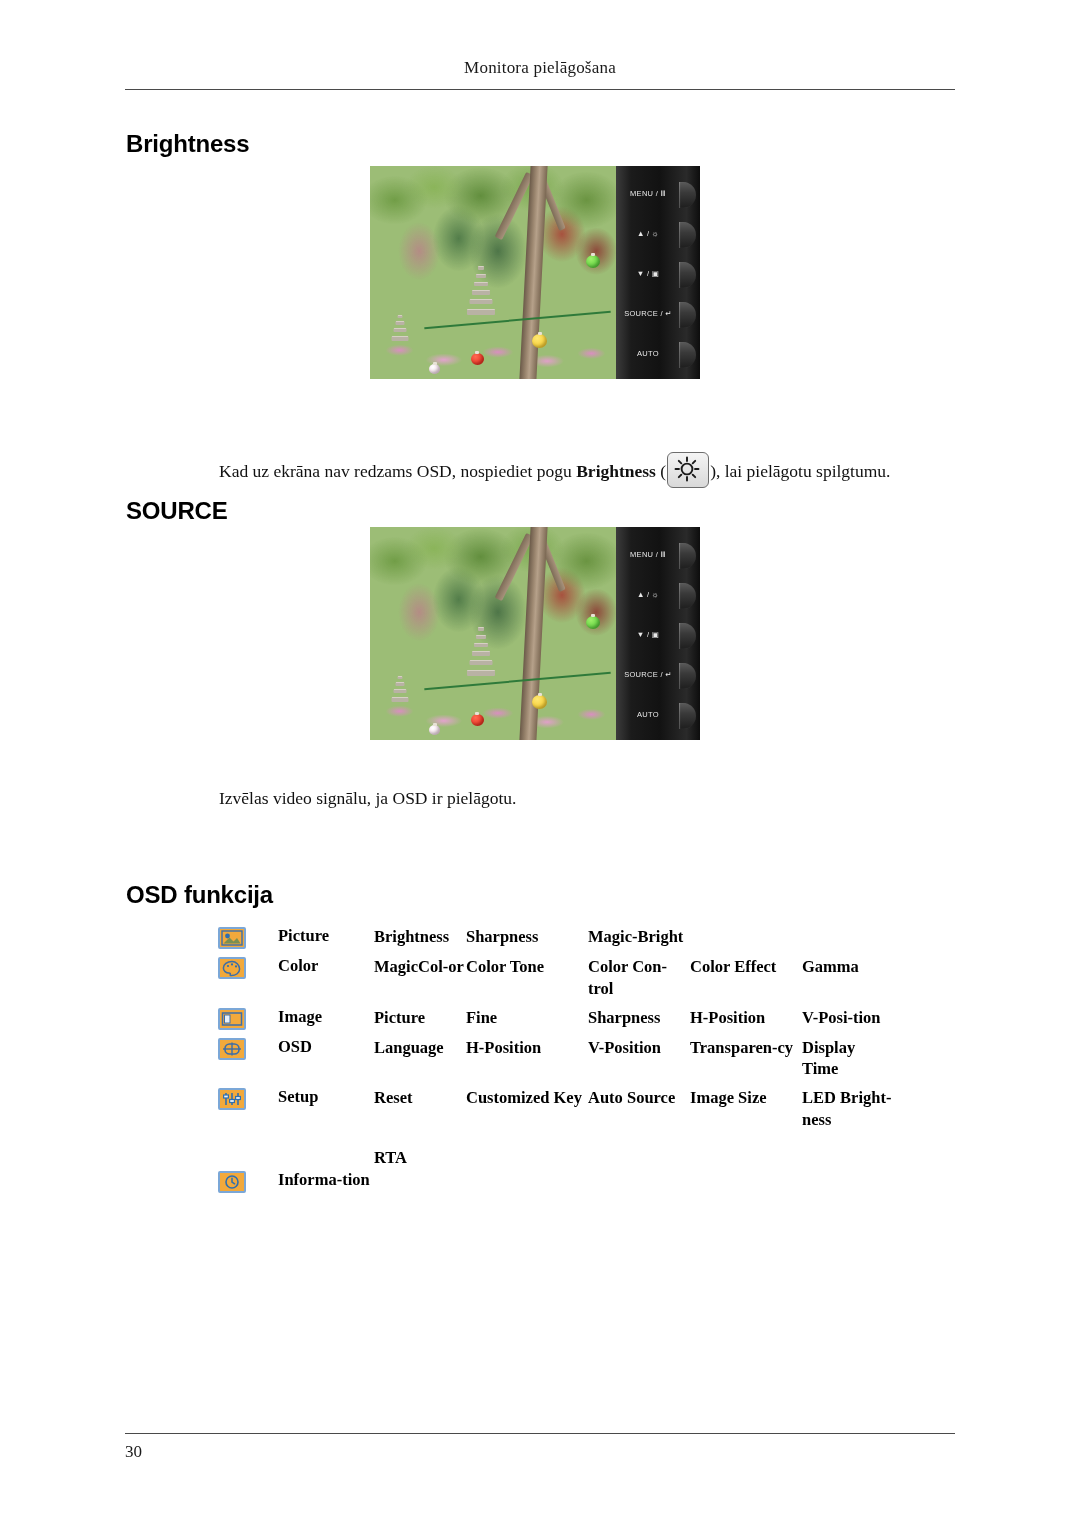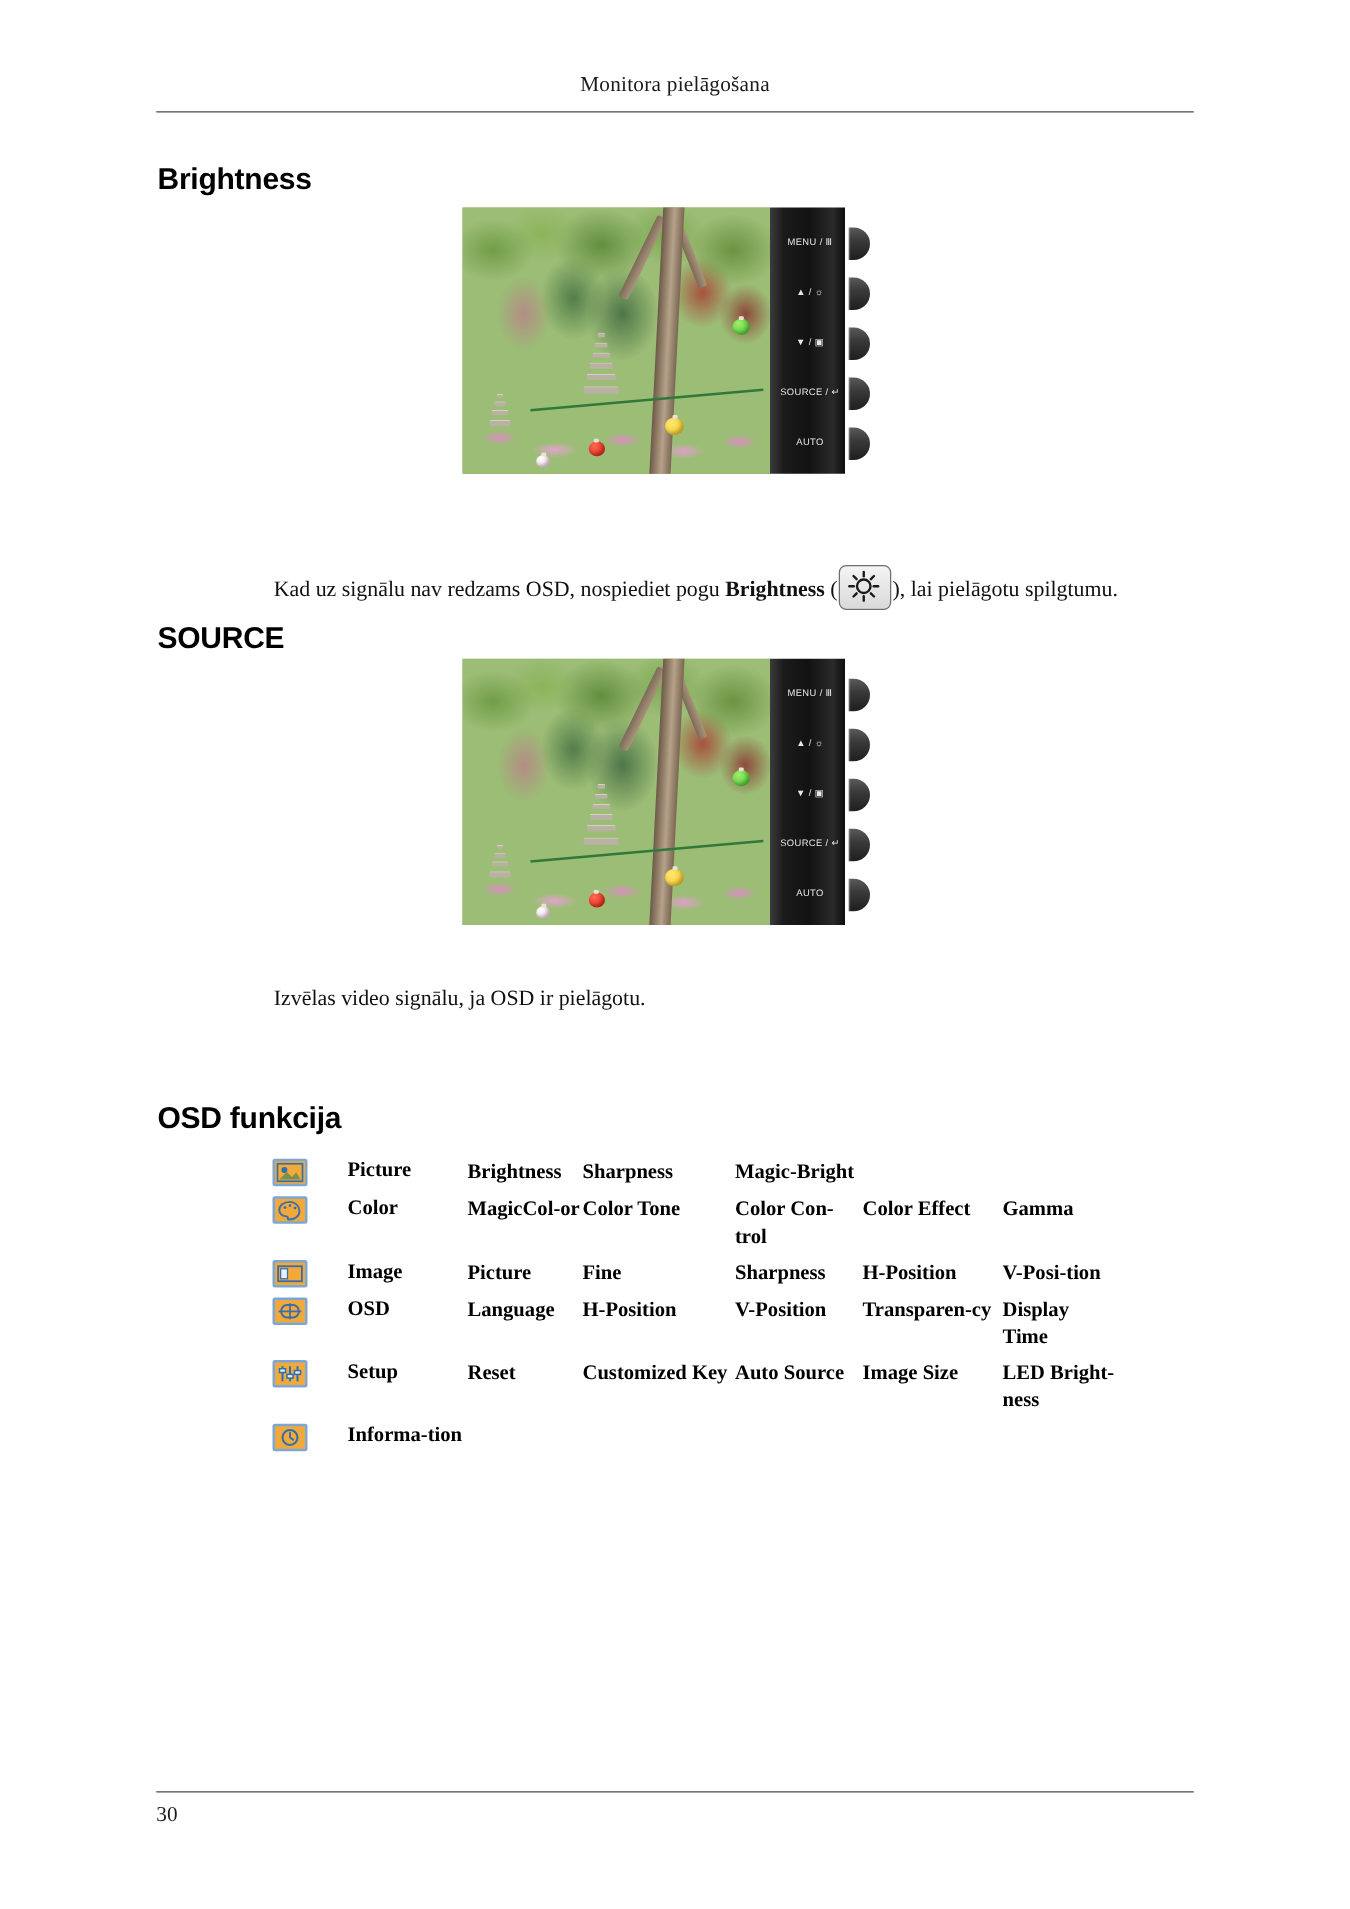--- a/index.html
+++ b/index.html
@@ -166,21 +166,21 @@
     width: 4px; height: 3px;
     margin-left: -2px;
     background: #e8e2d6;
     border-radius: 1px;
   }
 
   
   .monitor-bezel {
     position: absolute;
     left: 246px; top: 0;
-    width: 60px;
+    width: 84px;
     height: 213px;
     background: linear-gradient(90deg,#3c3c3c 0%, #1b1b1b 18%, #121212 52%, #2a2a2a 84%, #0d0d0d 100%);
   }
   .bezel-btn {
     position: absolute;
     left: 4px;
     width: 76px;
     height: 38px;
   }
   .bezel-label {
@@ -365,21 +365,21 @@
         <span class="bezel-label">SOURCE / ↵</span>
         <span class="bezel-knob"></span>
       </div>
       <div class="bezel-btn" style="top:172px;">
         <span class="bezel-label">AUTO</span>
         <span class="bezel-knob"></span>
       </div>
     </div>
   </div>
 
-  <div class="body-text" id="text-brightness"><span>Kad uz signālu nav redzams OSD, nospiediet pogu </span><b>Brightness</b><span> (</span><span class="inline-key"><svg width="38" height="32" viewBox="0 0 38 32">
+  <div class="body-text" id="text-brightness"><span>Kad uz ekrāna nav redzams OSD, nospiediet pogu </span><b>Brightness</b><span> (</span><span class="inline-key"><svg width="38" height="32" viewBox="0 0 38 32">
           <g stroke="#1a1a1a" stroke-width="1.9" fill="none" stroke-linecap="round">
             <circle cx="19" cy="16" r="5.4" fill="none"></circle>
             <line x1="19" y1="4.5" x2="19" y2="8"></line>
             <line x1="19" y1="24" x2="19" y2="27.5"></line>
             <line x1="7.5" y1="16" x2="11" y2="16"></line>
             <line x1="27" y1="16" x2="30.5" y2="16"></line>
             <line x1="10.8" y1="7.8" x2="13.3" y2="10.3"></line>
             <line x1="24.7" y1="21.7" x2="27.2" y2="24.2"></line>
             <line x1="27.2" y1="7.8" x2="24.7" y2="10.3"></line>
             <line x1="13.3" y1="21.7" x2="10.8" y2="24.2"></line>
@@ -541,20 +541,25 @@
         </div>
       </div>
       <div class="osd-menu-name">Setup</div>
       <div class="osd-col c1">Reset</div>
       <div class="osd-col c2 wrapcell">Customized Key</div>
       <div class="osd-col c3 wrapcell">Auto Source</div>
       <div class="osd-col c4">Image Size</div>
       <div class="osd-col c5 wrapcell">LED Bright-ness</div>
     </div>
 
+    <div class="rta-row">
+      <div class="osd-icon-cell"></div>
+      <div class="osd-menu-name"></div>
+      <div class="osd-col c1">RTA</div>
+    </div>
 
     <div class="osd-row">
       <div class="osd-icon-cell">
         <div class="osd-icon">
           <svg width="24" height="18" viewBox="0 0 24 18">
               <circle cx="12" cy="9" r="6" fill="none" stroke="#2e6fb0" stroke-width="1.6"></circle>
               <path d="M12 5.2 V9 L14.6 10.8" fill="none" stroke="#2e6fb0" stroke-width="1.5" stroke-linecap="round"></path>
             </svg>
         </div>
       </div>

